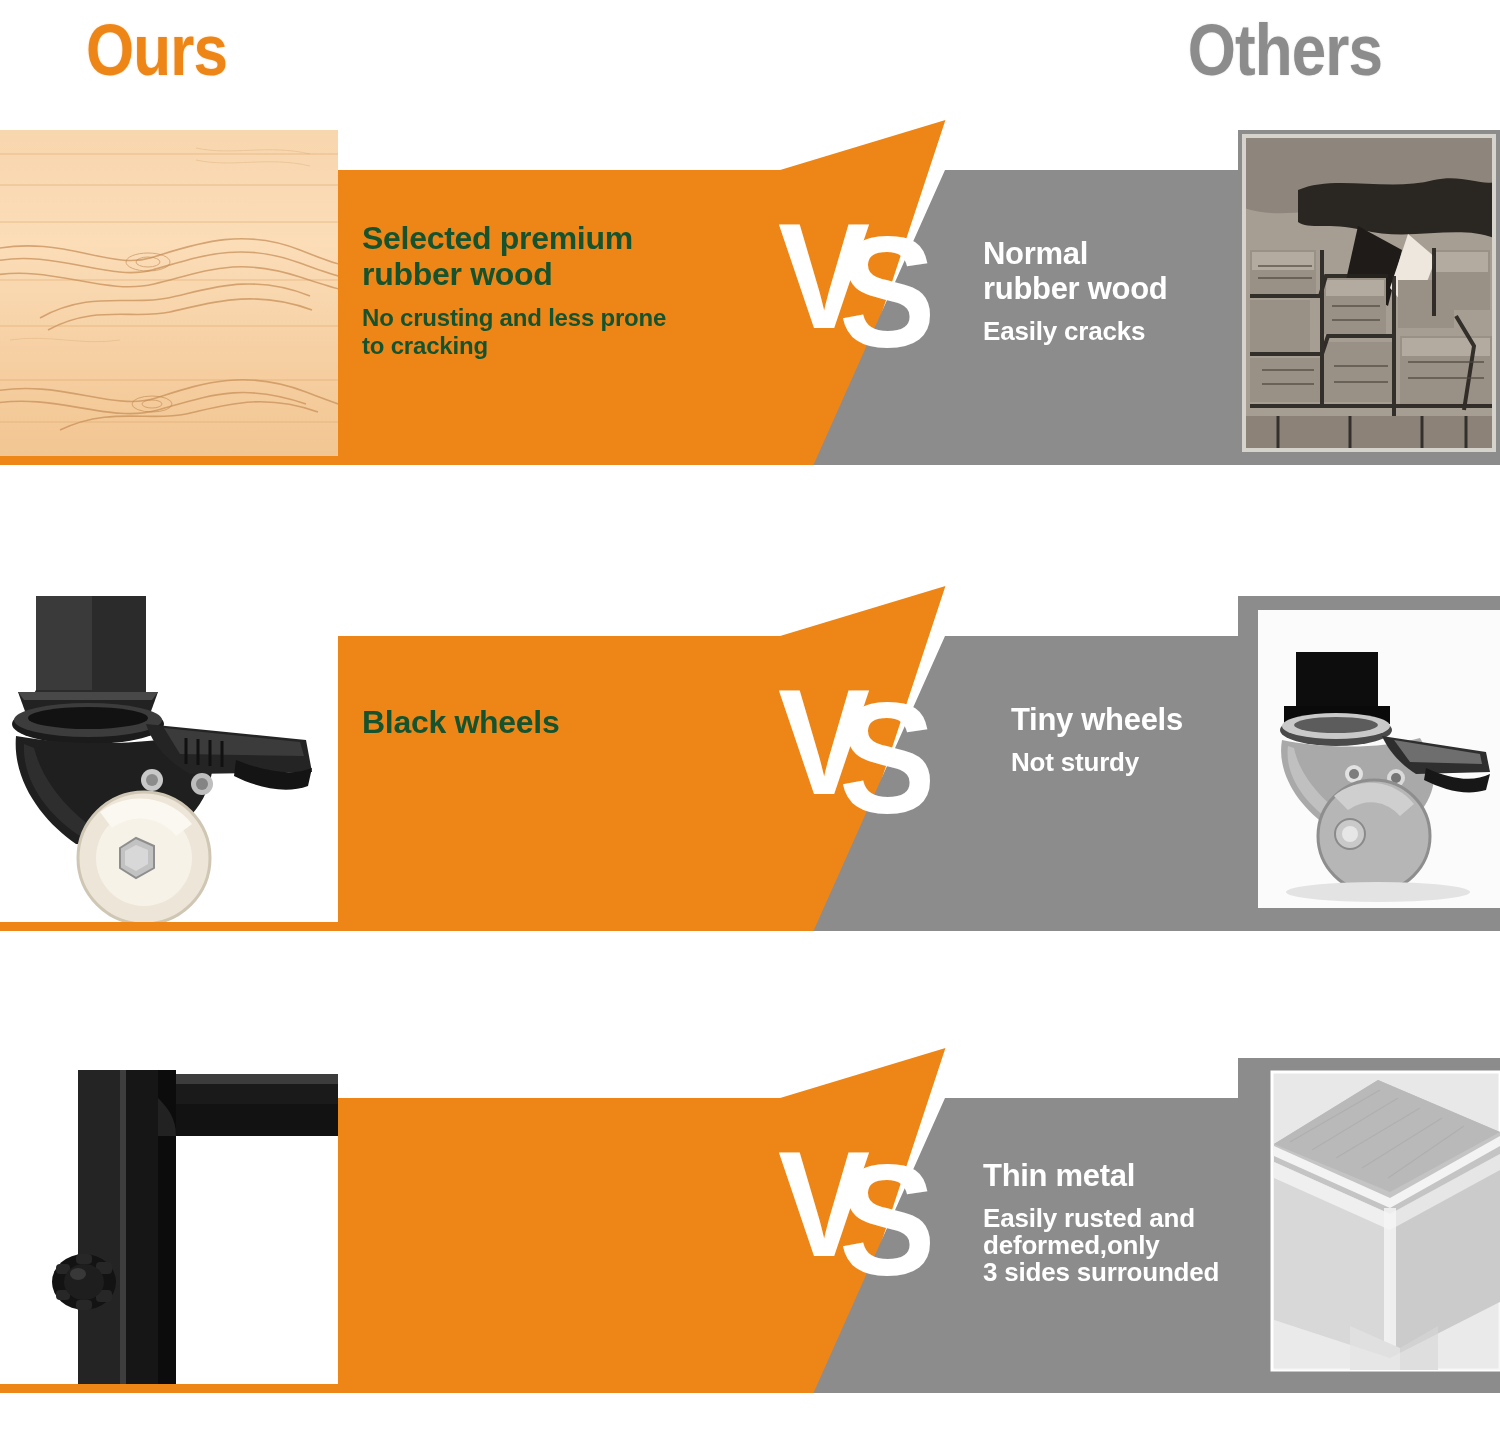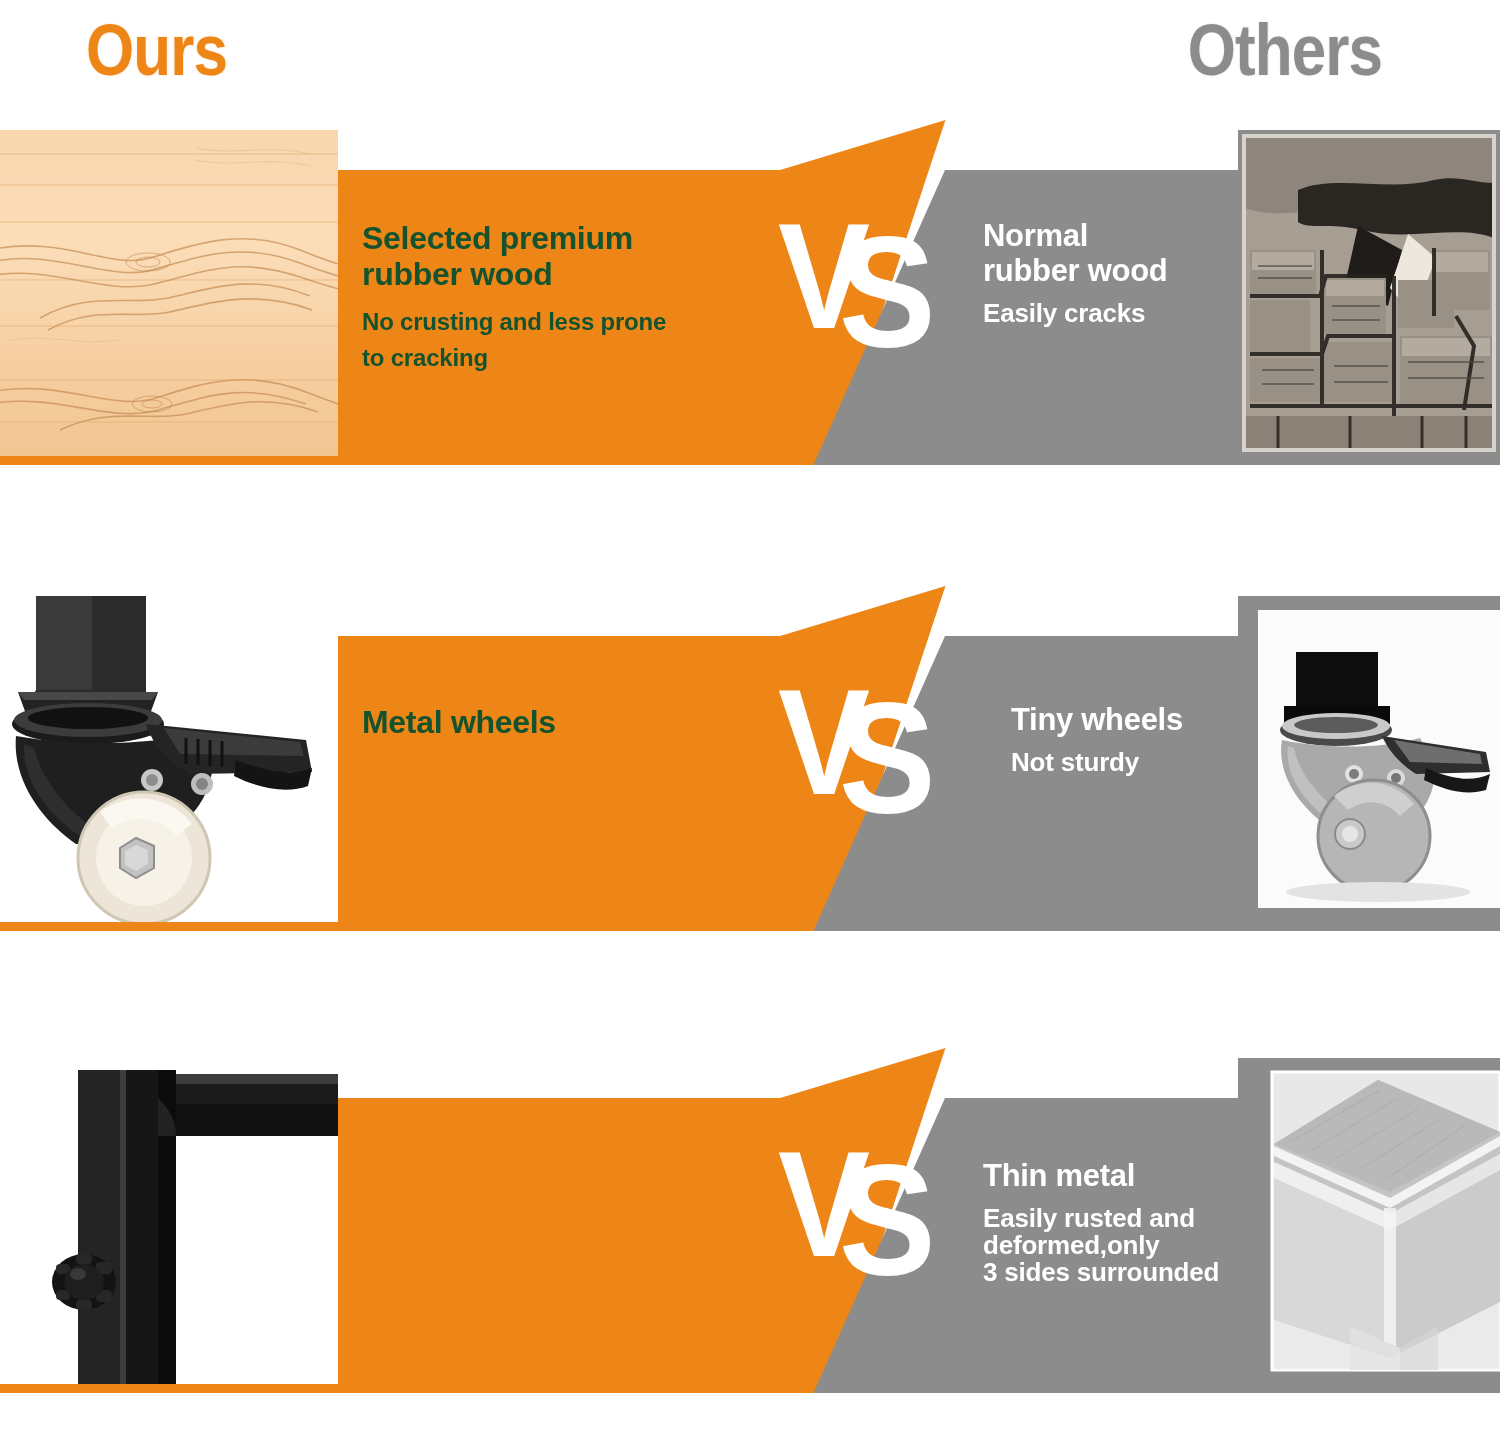--- a/index.html
+++ b/index.html
@@ -147,30 +147,30 @@
     margin: 0 0 12px 0;
     font-size: 32px;
     line-height: 36px;
     font-weight: bold;
     letter-spacing: -0.3px;
     white-space: pre-line;
   }
   .copy p {
     margin: 0;
     font-size: 24px;
-    line-height: 36px;
+    line-height: 28px;
     font-weight: bold;
     letter-spacing: -0.2px;
     white-space: pre-line;
   }
   .copy-others h3 { font-size: 31px; line-height: 35px; }
   .copy-others p  { font-size: 26px; line-height: 27px; }
 
   .r1 .copy-ours   { top: 100px; }
-  .r1 .copy-others { top: 98px; }
+  .r1 .copy-others { top: 116px; }
   .r2 .copy-ours   { top: 118px; }
   .r2 .copy-others { top: 116px; margin-left: 28px; }
   .r3 .copy-ours   { top: 116px; }
   .r3 .copy-others { top: 110px; }
 </style>
 </head>
 <body>
 
 <div id="page">
 
@@ -361,21 +361,21 @@
     </div>
 
     <div class="vs">
       <svg viewBox="0 0 190 150" aria-hidden="true">
         <text x="0" y="122" font-family="Liberation Sans, sans-serif" font-size="150" font-weight="bold" fill="#FFFFFF" transform="scale(0.92 1)">V</text>
         <text x="66" y="140" font-family="Liberation Sans, sans-serif" font-size="158" font-weight="bold" fill="#FFFFFF" transform="scale(0.92 1)">S</text>
       </svg>
     </div>
 
     <div class="copy copy-ours">
-      <h3>Metal wheels</h3>
+      <h3>Black wheels</h3>
     </div>
 
     <div class="copy copy-others">
       <h3>Tiny wheels</h3>
       <p>Not sturdy</p>
     </div>
 
     <div class="photo photo-others">
       <svg viewBox="0 0 262 326" preserveAspectRatio="none" aria-hidden="true">
         <rect width="262" height="326" fill="#8C8C8C"></rect>

